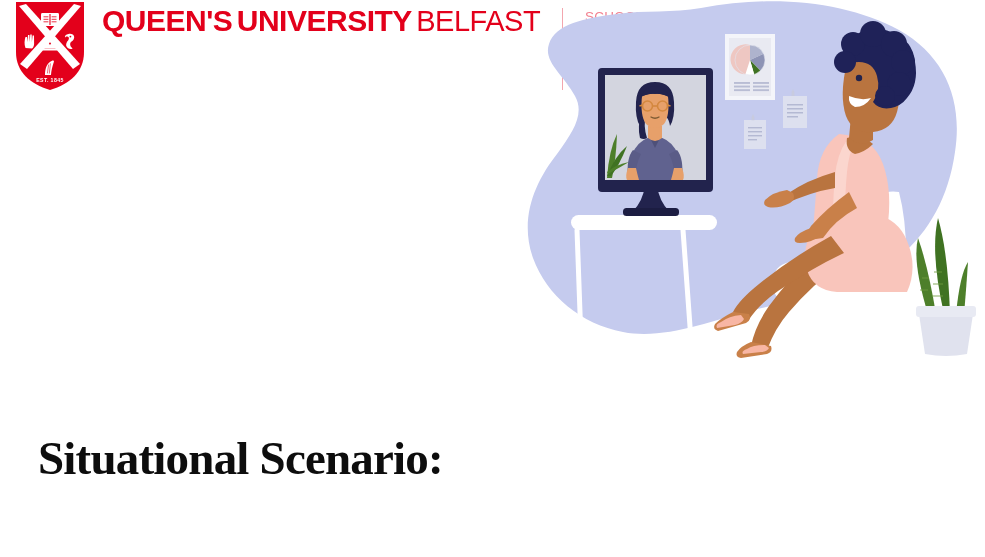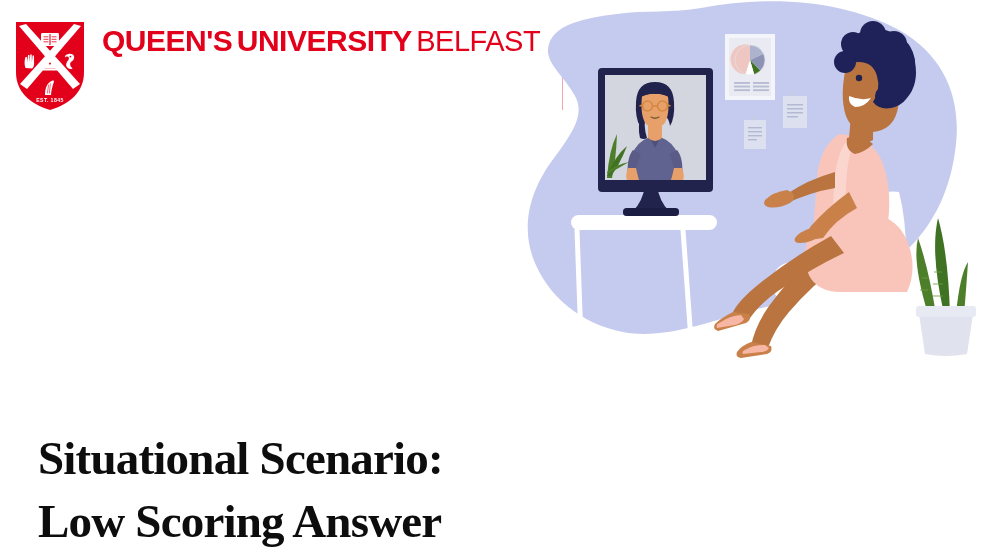--- a/index.html
+++ b/index.html
@@ -21,21 +21,21 @@
     left: 0; top: 0;
     width: 985px;
     height: 557px;
     background: #ffffff;
   }
 
   
   #logo-lockup {
     position: absolute;
     left: 14px;
-    top: 20px;
+    top: 0;
     display: flex;
     align-items: flex-start;
     height: 100px;
   }
   #crest {
     width: 72px;
     height: 92px;
     flex: 0 0 auto;
     display: block;
   }
@@ -350,16 +350,15 @@
           <circle cx="390" cy="96" r="10"></circle>
           <circle cx="350" cy="62" r="11"></circle>
         </g>
       </g>
 
     </svg>
   </div>
 
   <h1 id="slide-title">
     <span class="title-line">Situational Scenario:</span>
-    <span class="title-line">Low Scoring Answer</span>
   </h1>
 
 </div>
 
 </body></html>

